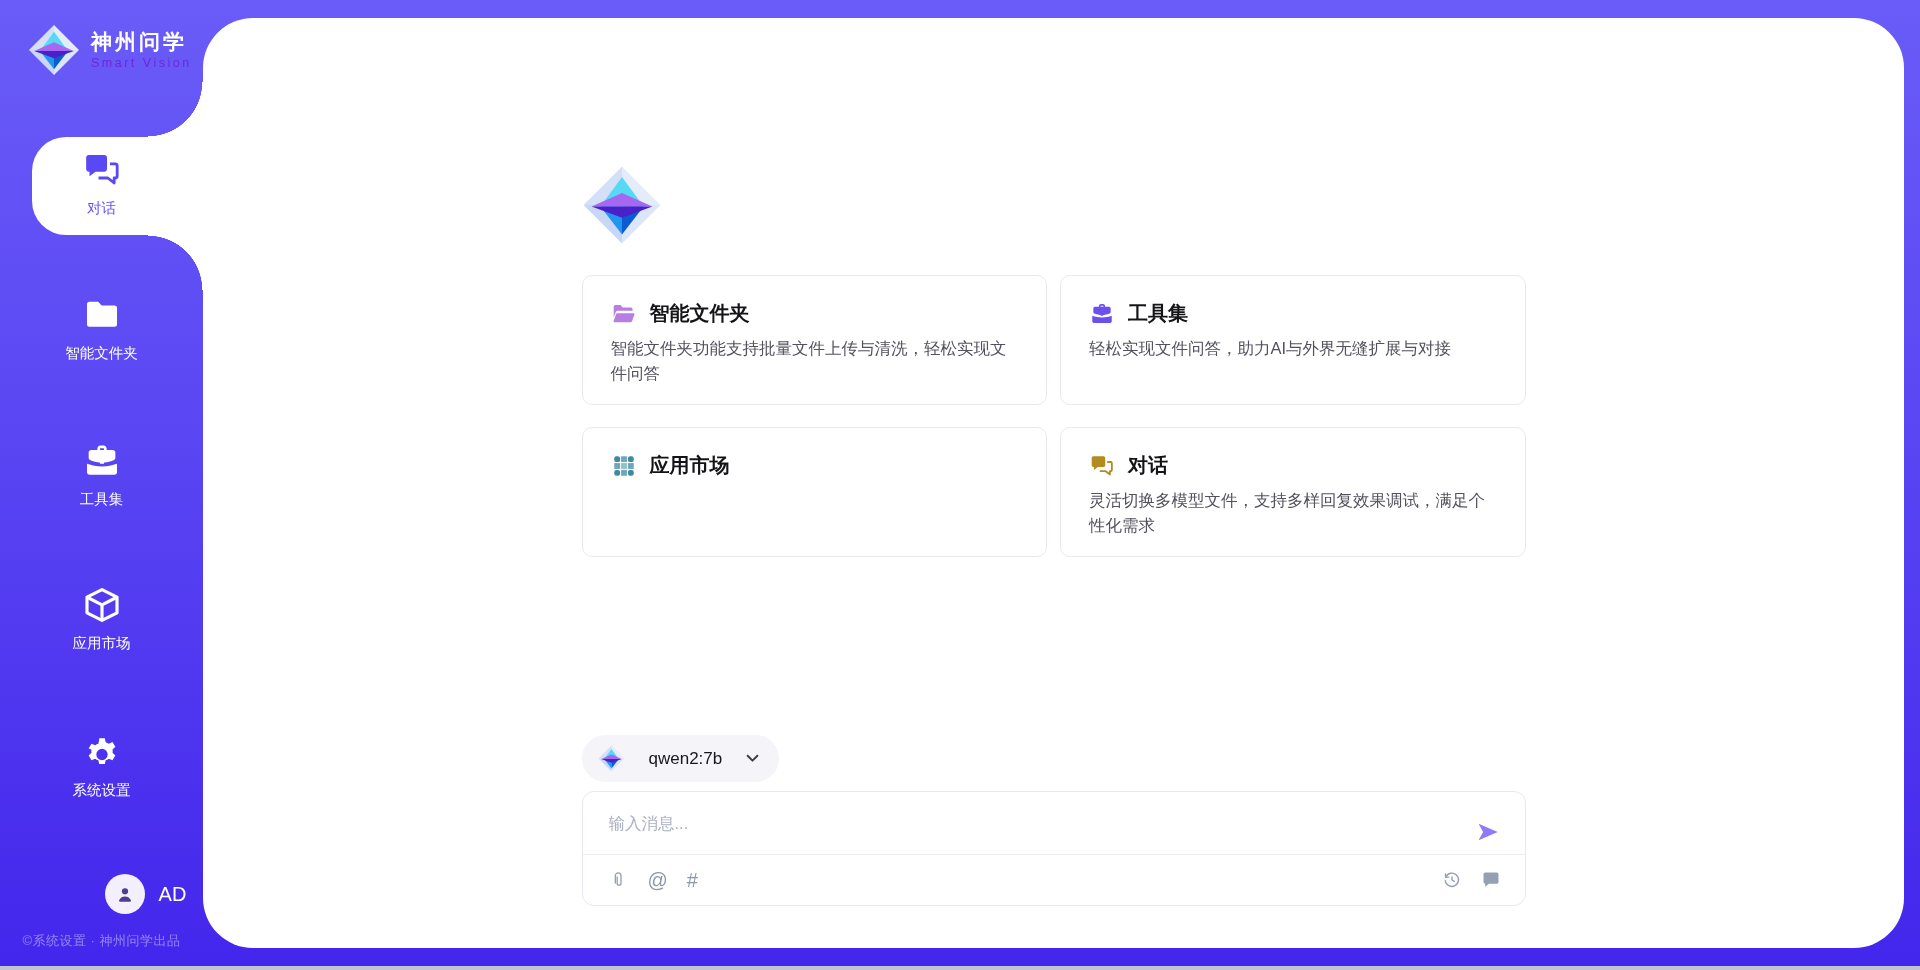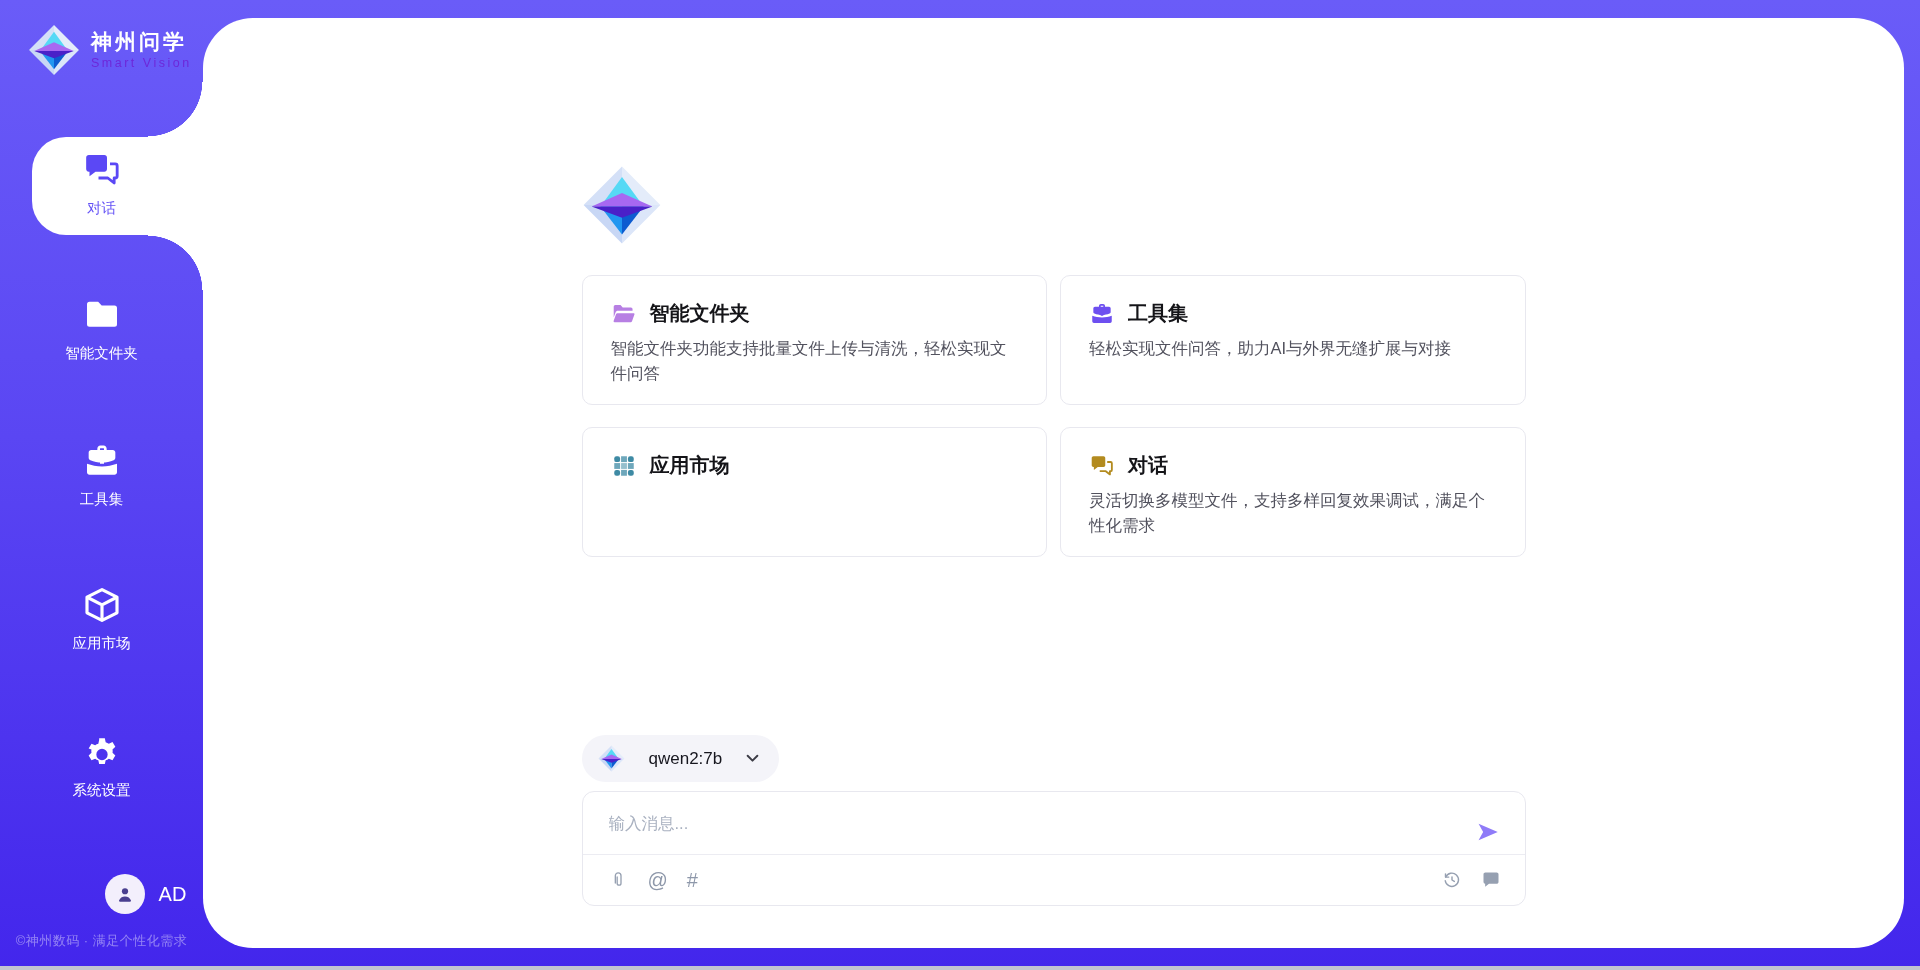--- a/index.html
+++ b/index.html
@@ -129,21 +129,21 @@
   <div class="avatar-row">
     <span class="avatar-circle">
       <svg viewBox="0 0 24 24">
           <circle cx="12" cy="9" r="3.4" fill="currentColor"></circle>
           <path d="M5.5 19.2c.9-3 3.4-4.6 6.5-4.6s5.6 1.6 6.5 4.6c.2.7-.3 1.3-1 1.3h-11c-.7 0-1.2-.6-1-1.3z" fill="currentColor"></path>
         </svg>
     </span>
     <span class="avatar-name">AD</span>
   </div>
 
-  <div class="sidebar-footer">©神州数码 · 满足个性化需求</div>
+  <div class="sidebar-footer">©系统设置 · 神州问学出品</div>
 </div>
 
 <div class="main-panel">
   <div class="content">
     <div class="greeting">
       <span id="greet-diamond">
           <svg viewBox="0 0 100 100" style="width: 80px; height: 80px; display: block;">
             <polygon points="50,2 98,50 50,50" fill="#e4ecfa"></polygon>
             <polygon points="50,2 2,50 50,50" fill="#d4e0f7"></polygon>
             <polygon points="2,50 50,98 50,50" fill="#c8d7f5"></polygon>

